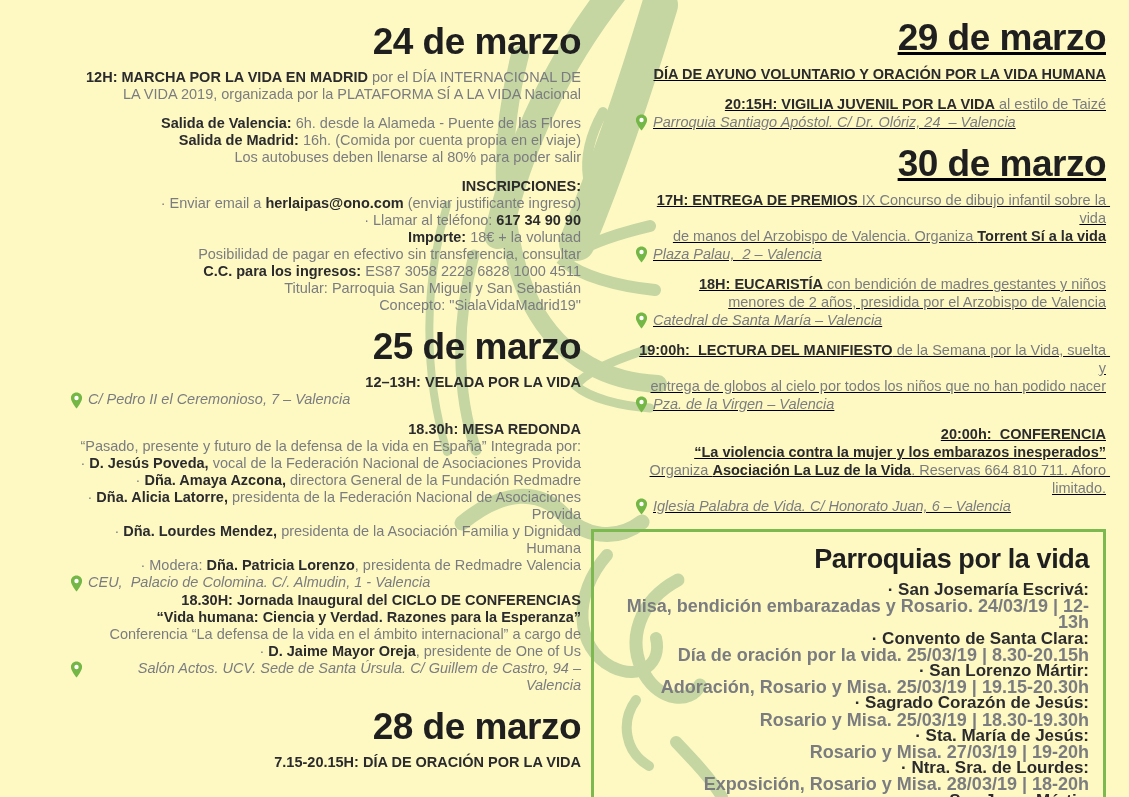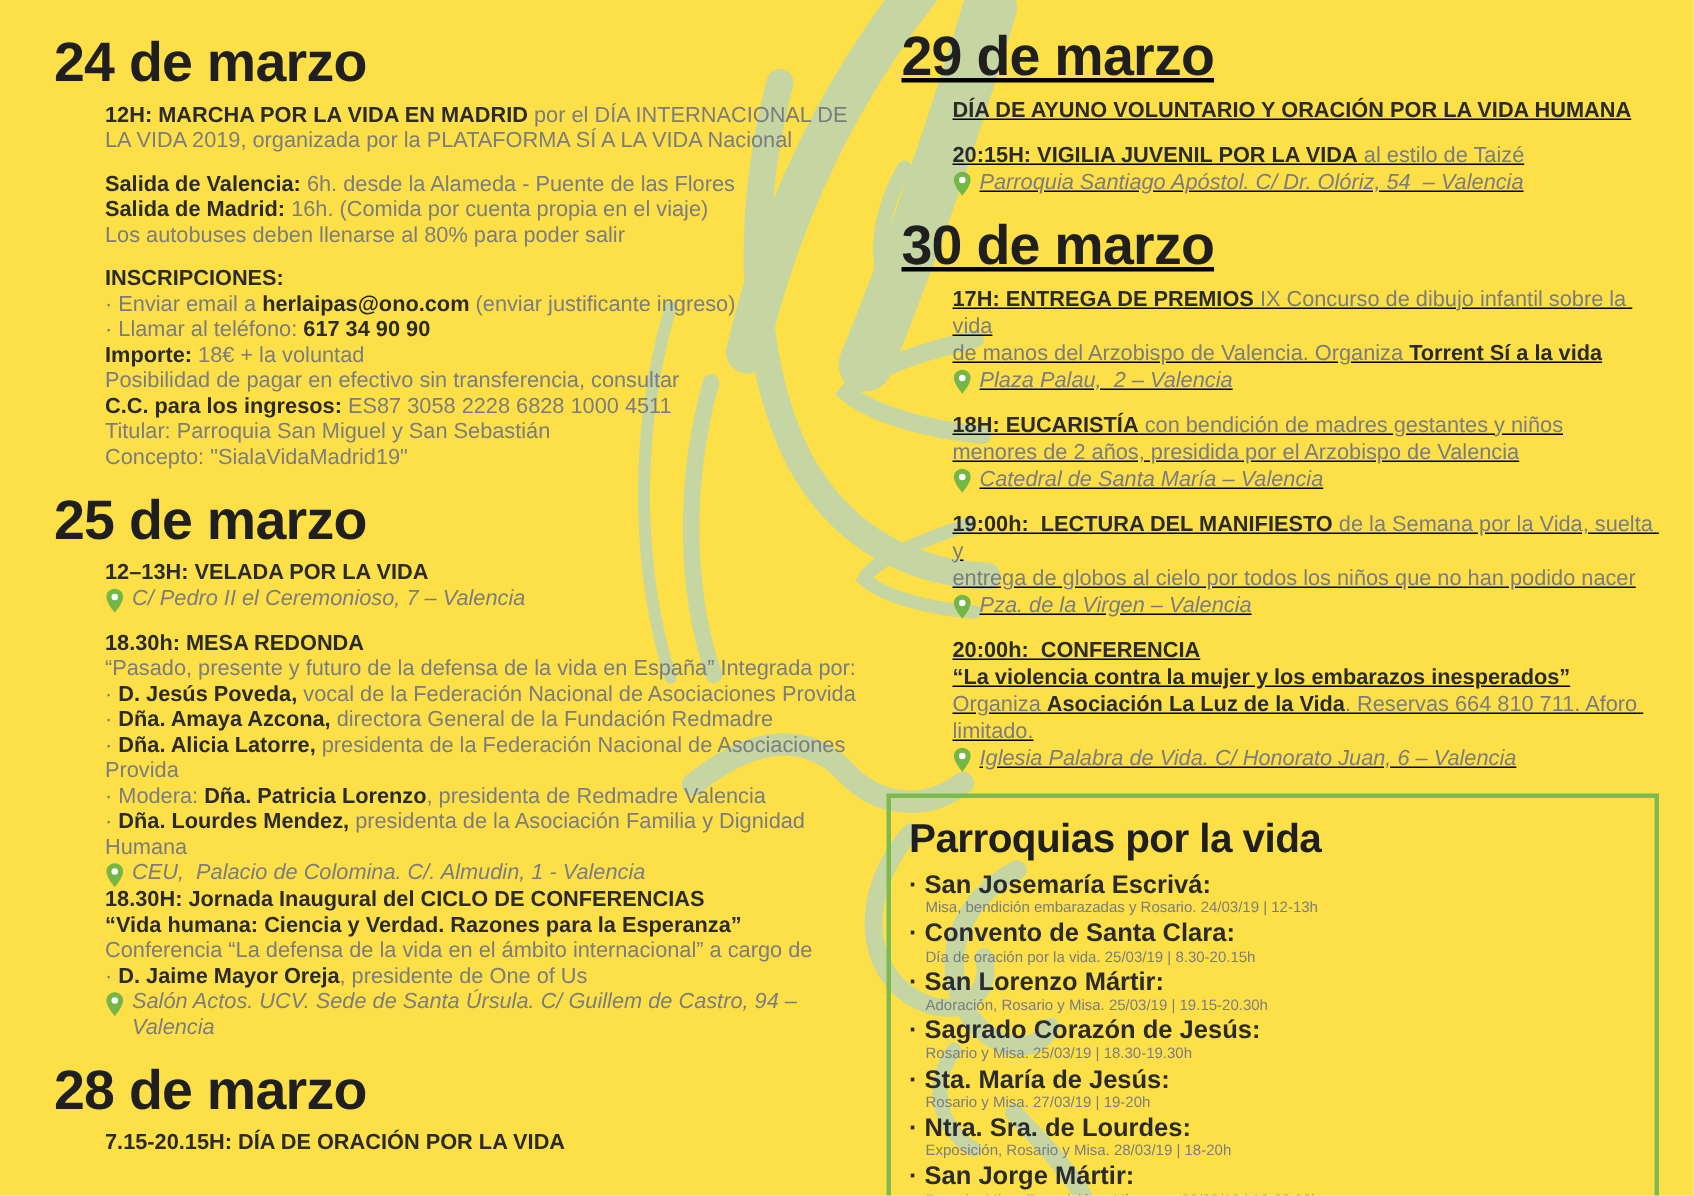--- a/index.html
+++ b/index.html
@@ -8,23 +8,24 @@
     --gray:#7b7c7f;
     --wm:#c5d6a2;
     --pin:#74b746;
     --border:#7cb94e;
   }
   *{margin:0;padding:0;box-sizing:border-box;}
   html,body{background:#e8e8e8;}
   #canvas{
     position:relative;
     width:1129px;height:797px;
-    background:#fde047;
+    background:#fef9c3;
     overflow:hidden;
     font-family:"Liberation Sans","DejaVu Sans",sans-serif;
+    text-align:right;
   }
   #watermark{position:absolute;inset:0;z-index:0;}
   .col{position:absolute;top:0;z-index:1;}
   #col-left{left:36px;top:22px;width:545px;}
   #col-right{left:591px;top:18px;width:515px;}
   #col-right .sec{padding-left:10px;text-decoration:underline;}
   .date-h{
     font-size:37px;line-height:1.08;font-weight:bold;color:var(--heading);
     letter-spacing:-0.5px;margin:13px 0 7px 0;
   }
@@ -49,22 +50,22 @@
   }
   .parroquias-title{
     font-size:27px;font-weight:bold;color:var(--heading);
     letter-spacing:-0.4px;margin:2px 0 7px 0;
   }
   .parr-name{
     font-size:17px;line-height:16.2px;font-weight:bold;color:var(--dark);
     white-space:pre-wrap;
   }
   .parr-detail{
-    font-size:10px;line-height:16.2px;color:var(--gray);
-    padding-left:11px;white-space:pre-wrap;
+    font-size:18px;line-height:16.2px;color:var(--gray);
+    padding-left:11px;white-space:pre-wrap;font-weight:bold;
   }
 </style>
 </head>
 <body>
 
 <div id="canvas">
 
   <svg id="watermark" viewBox="0 0 1129 797" width="1129" height="797" fill="none" stroke="#c5d6a2" stroke-linecap="round">
     <path d="M615 -10 C560 60 520 140 498 235" stroke-width="28"></path>
     <path d="M660 5 C636 85 610 163 577 243" stroke-width="36"></path>
@@ -112,22 +113,22 @@
     <path d="M12 1C6 1 1.5 5.6 1.5 11.3 1.5 19 12 31 12 31s10.5-12 10.5-19.7C22.5 5.6 18 1 12 1z" fill="#74b746"></path>
     <circle cx="12" cy="11.2" r="4.1" fill="#ffffff"></circle>
   </svg><span class="s-i">C/ Pedro II el Ceremonioso, 7 – Valencia</span></div>
         </div>
         <div class="block">
           <div class="line"><span class="s-b">18.30h: MESA REDONDA</span></div>
           <div class="line"><span class="s-r">“Pasado, presente y futuro de la defensa de la vida en España” Integrada por:</span></div>
           <div class="line"><span class="s-r">· </span><span class="s-b">D. Jesús Poveda,</span><span class="s-r"> vocal de la Federación Nacional de Asociaciones Provida</span></div>
           <div class="line"><span class="s-r">· </span><span class="s-b">Dña. Amaya Azcona,</span><span class="s-r"> directora General de la Fundación Redmadre</span></div>
           <div class="line"><span class="s-r">· </span><span class="s-b">Dña. Alicia Latorre,</span><span class="s-r"> presidenta de la Federación Nacional de Asociaciones Provida</span></div>
+          <div class="line"><span class="s-r">· </span><span class="s-b">Dña. Lourdes Mendez,</span><span class="s-r"> presidenta de la Asociación Familia y Dignidad Humana</span></div>
           <div class="line"><span class="s-r">· Modera: </span><span class="s-b">Dña. Patricia Lorenzo</span><span class="s-r">, presidenta de Redmadre Valencia</span></div>
-          <div class="line"><span class="s-r">· </span><span class="s-b">Dña. Lourdes Mendez,</span><span class="s-r"> presidenta de la Asociación Familia y Dignidad Humana</span></div>
           <div class="line pin-line"><svg width="13" height="17" viewBox="0 0 24 32" aria-hidden="true">
     <path d="M12 1C6 1 1.5 5.6 1.5 11.3 1.5 19 12 31 12 31s10.5-12 10.5-19.7C22.5 5.6 18 1 12 1z" fill="#74b746"></path>
     <circle cx="12" cy="11.2" r="4.1" fill="#ffffff"></circle>
   </svg><span class="s-i">CEU,  Palacio de Colomina. C/. Almudin, 1 - Valencia</span></div>
         </div>
       </section>
       <section class="sec">
         <div class="block">
           <div class="line"><span class="s-b">18.30H: Jornada Inaugural del CICLO DE CONFERENCIAS</span></div>
           <div class="line"><span class="s-b">“Vida humana: Ciencia y Verdad. Razones para la Esperanza”</span></div>
@@ -152,21 +153,21 @@
         <section class="sec">
           <h1 class="date-h">29 de marzo</h1>
           <div class="block">
             <div class="line"><span class="s-b">DÍA DE AYUNO VOLUNTARIO Y ORACIÓN POR LA VIDA HUMANA</span></div>
           </div>
           <div class="block">
             <div class="line"><span class="s-b">20:15H: VIGILIA JUVENIL POR LA VIDA</span><span class="s-r"> al estilo de Taizé</span></div>
             <div class="line pin-line"><svg width="13" height="17" viewBox="0 0 24 32" aria-hidden="true">
     <path d="M12 1C6 1 1.5 5.6 1.5 11.3 1.5 19 12 31 12 31s10.5-12 10.5-19.7C22.5 5.6 18 1 12 1z" fill="#74b746"></path>
     <circle cx="12" cy="11.2" r="4.1" fill="#ffffff"></circle>
-  </svg><span class="s-i">Parroquia Santiago Apóstol. C/ Dr. Olóriz, 54  – Valencia</span></div>
+  </svg><span class="s-i">Parroquia Santiago Apóstol. C/ Dr. Olóriz, 24  – Valencia</span></div>
           </div>
         </section>
         <section class="sec">
           <h1 class="date-h">30 de marzo</h1>
           <div class="block">
             <div class="line"><span class="s-b">17H: ENTREGA DE PREMIOS</span><span class="s-r"> IX Concurso de dibujo infantil sobre la vida</span></div>
             <div class="line"><span class="s-r">de manos del Arzobispo de Valencia. Organiza </span><span class="s-b">Torrent Sí a la vida</span></div>
             <div class="line pin-line"><svg width="13" height="17" viewBox="0 0 24 32" aria-hidden="true">
     <path d="M12 1C6 1 1.5 5.6 1.5 11.3 1.5 19 12 31 12 31s10.5-12 10.5-19.7C22.5 5.6 18 1 12 1z" fill="#74b746"></path>
     <circle cx="12" cy="11.2" r="4.1" fill="#ffffff"></circle>

